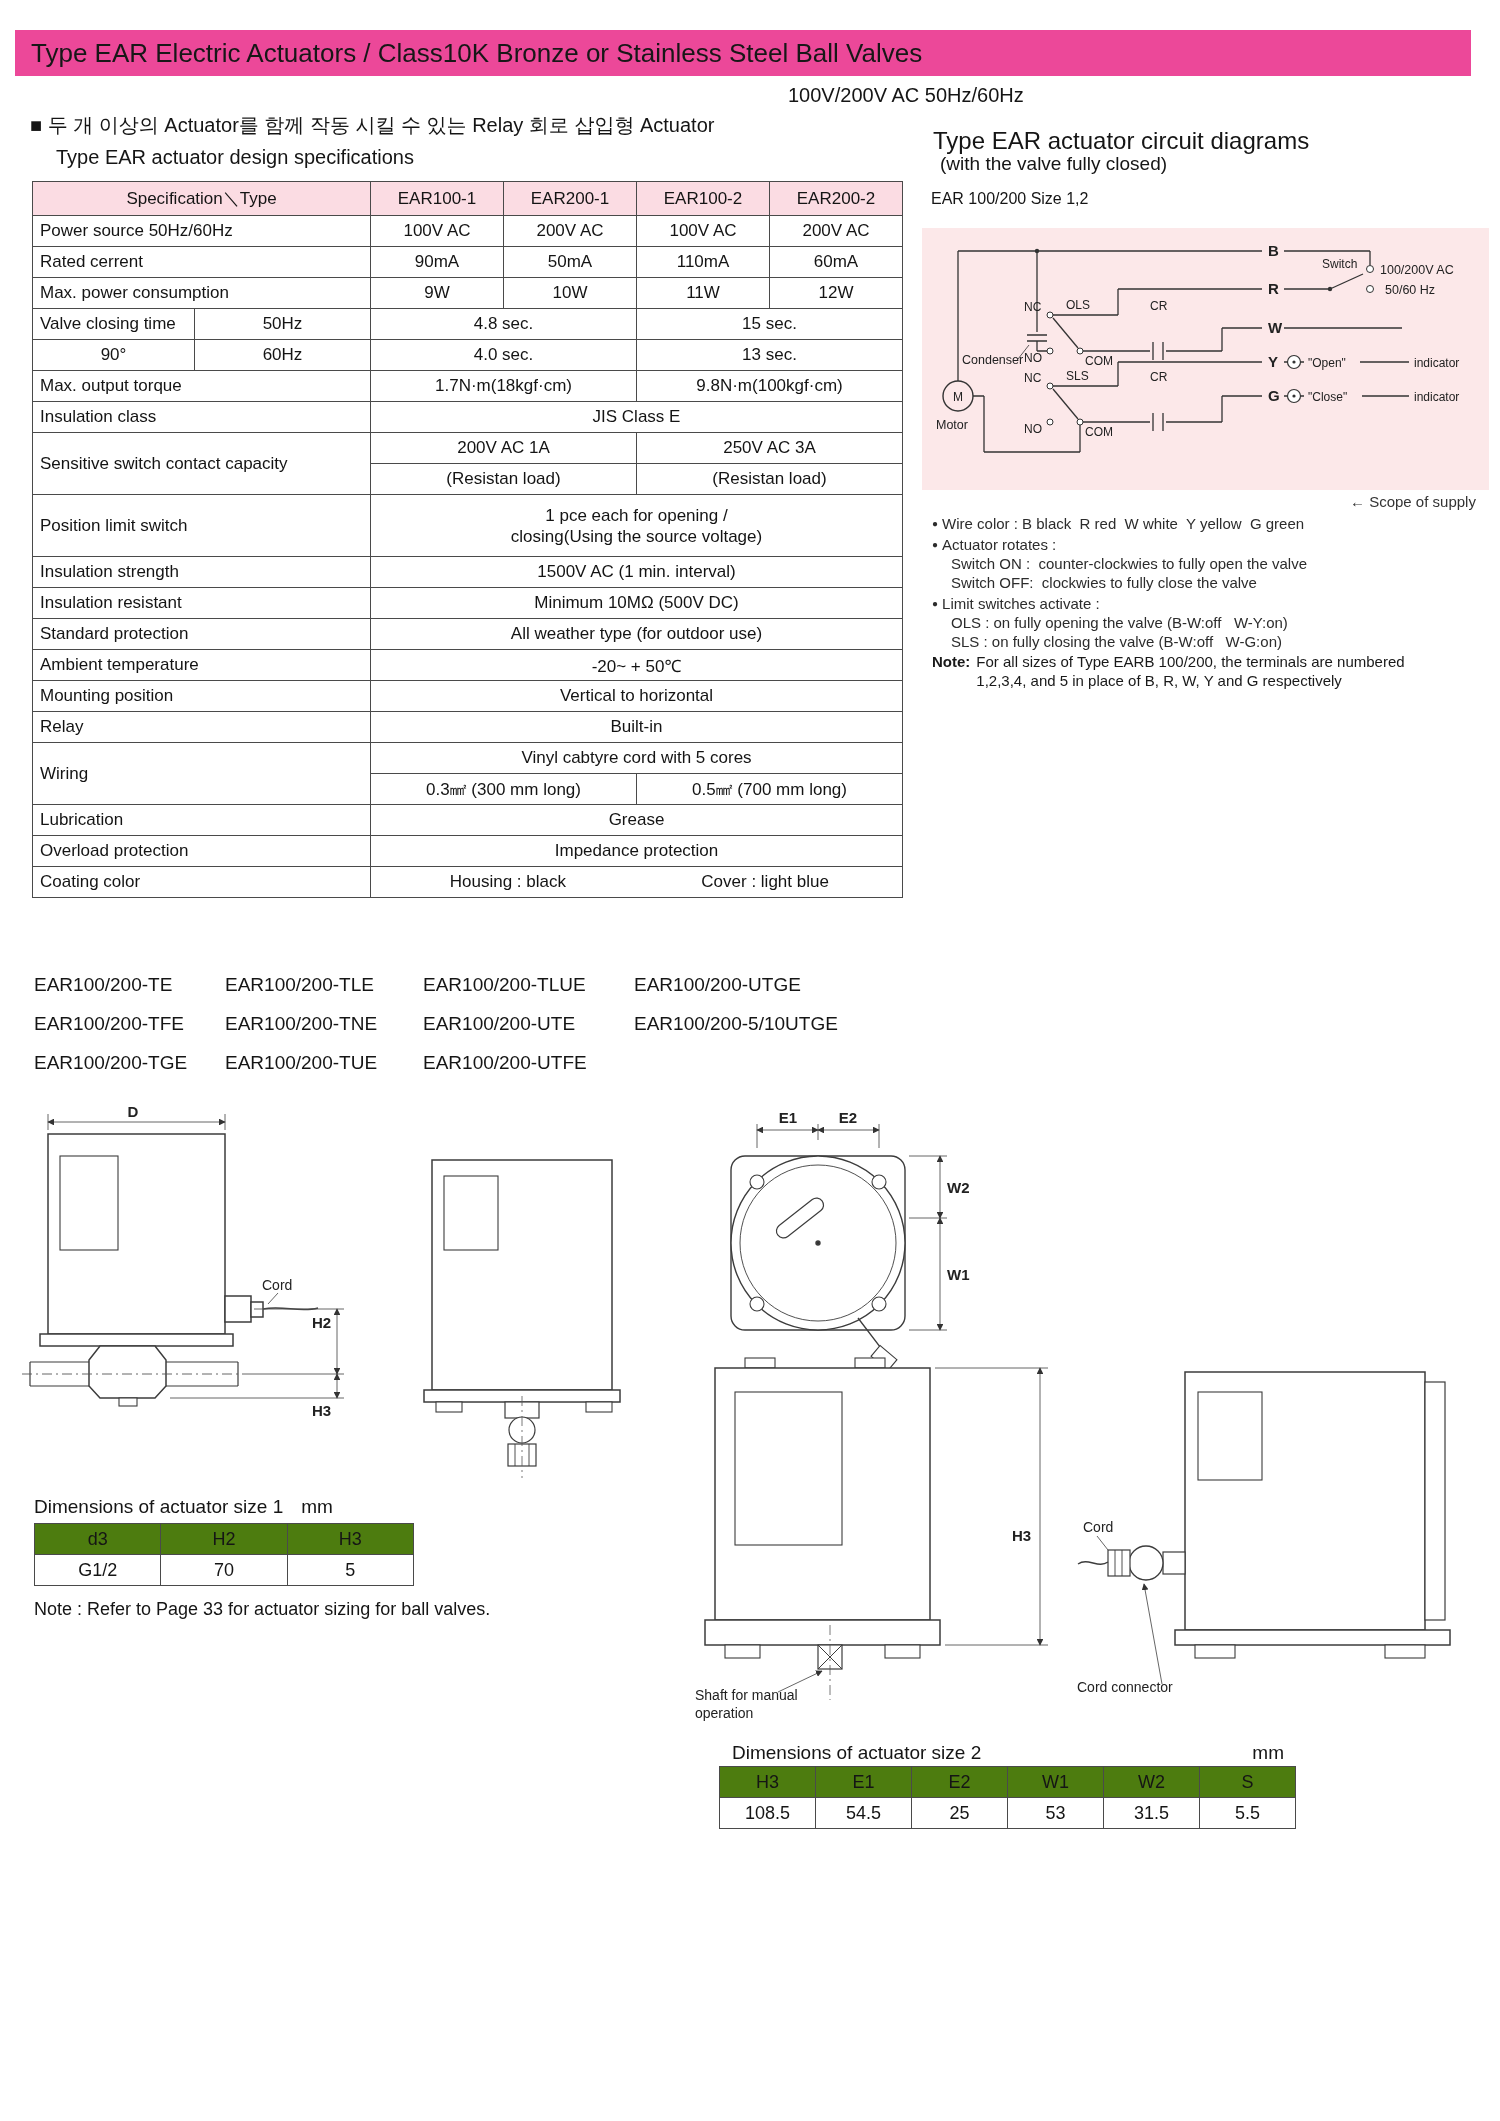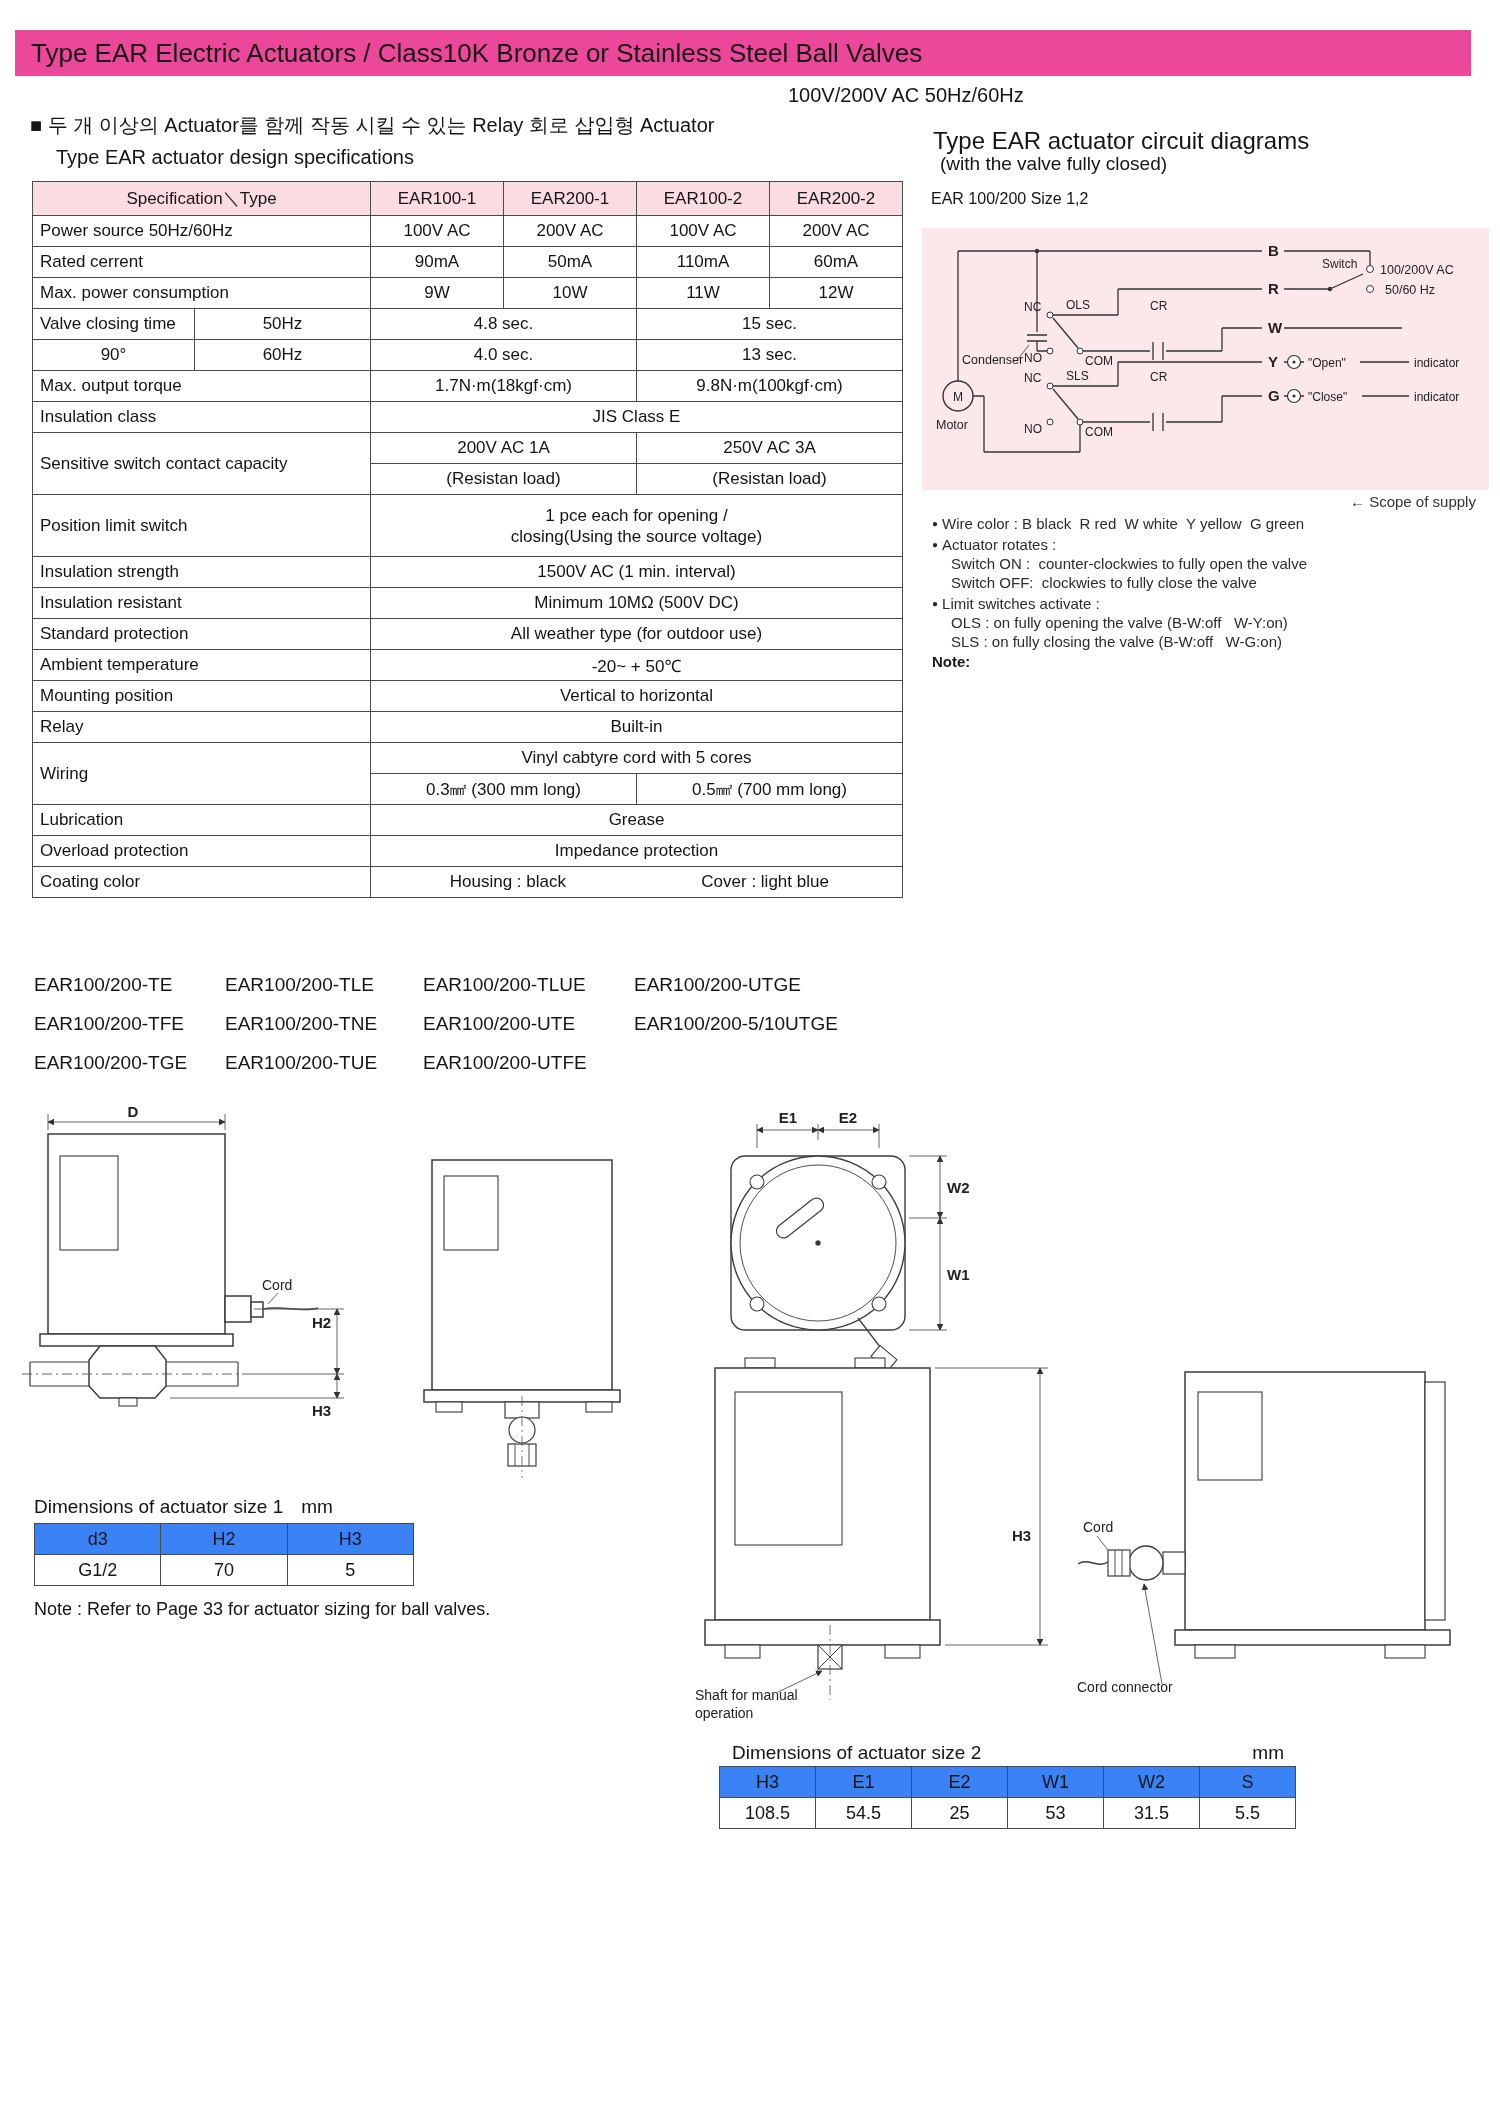--- a/index.html
+++ b/index.html
@@ -33,21 +33,21 @@
 
   .earb { left:932px; top:652px; width:560px; font-size:15px; color:#191919; display:flex; gap:6px; line-height:19px; }
   .earb .lab { font-weight:bold; white-space:nowrap; }
 
   #assemblies { left:34px; top:974px; }
   .asm-head { font-size:19px; margin-bottom:13px; }
   .asm-grid { display:grid; grid-template-columns:191px 198px 211px auto; row-gap:17px; font-size:19px; }
 
   table.dim { position:absolute; border-collapse:collapse; table-layout:fixed; }
   table.dim td { border:1px solid #4a4a4a; height:31px; text-align:center; font-size:18px; }
-  table.dim tr.hd td { background:#3b82f6; }
+  table.dim tr.hd td { background:#4d7c0f; }
   #size1-table { left:34px; top:1523px; width:380px; }
   #size2-table { left:719px; top:1766px; width:577px; }
   #size1-head { left:34px; top:1496px; font-size:19px; }
   #size1-head .unit, #size2-head .unit { margin-left:18px; font-size:19px; }
   #size1-note { left:34px; top:1599px; font-size:18px; }
   #size2-head { left:732px; top:1742px; font-size:19px; width:552px; }
   #size2-head .unit { float:right; }
 
   svg text { fill:#222; font-family:"Liberation Sans", sans-serif; }
   svg .dimlbl { font-weight:bold; font-size:15px; }
@@ -278,20 +278,24 @@
   <div class="gap"><span class="bullet">●</span><span>Actuator rotates :</span></div>
   <div class="sub">Switch ON :  counter-clockwies to fully open the valve</div>
   <div class="sub">Switch OFF:  clockwies to fully close the valve</div>
   <div class="gap"><span class="bullet">●</span><span>Limit switches activate :</span></div>
   <div class="sub">OLS : on fully opening the valve (B-W:off   W-Y:on)</div>
   <div class="sub">SLS : on fully closing the valve (B-W:off   W-G:on)</div>
 </div>
 
 <div class="abs earb">
   <span class="lab">Note:</span>
+  <div>
+    <div>For all sizes of Type EARB 100/200, the terminals are numbered</div>
+    <div>1,2,3,4, and 5 in place of B, R, W, Y and G respectively</div>
+  </div>
 </div>
 
 <div class="abs" id="assemblies">
   <div class="asm-grid">
     <span>EAR100/200-TE</span>
     <span>EAR100/200-TLE</span>
     <span>EAR100/200-TLUE</span>
     <span>EAR100/200-UTGE</span>
     <span>EAR100/200-TFE</span>
     <span>EAR100/200-TNE</span>

